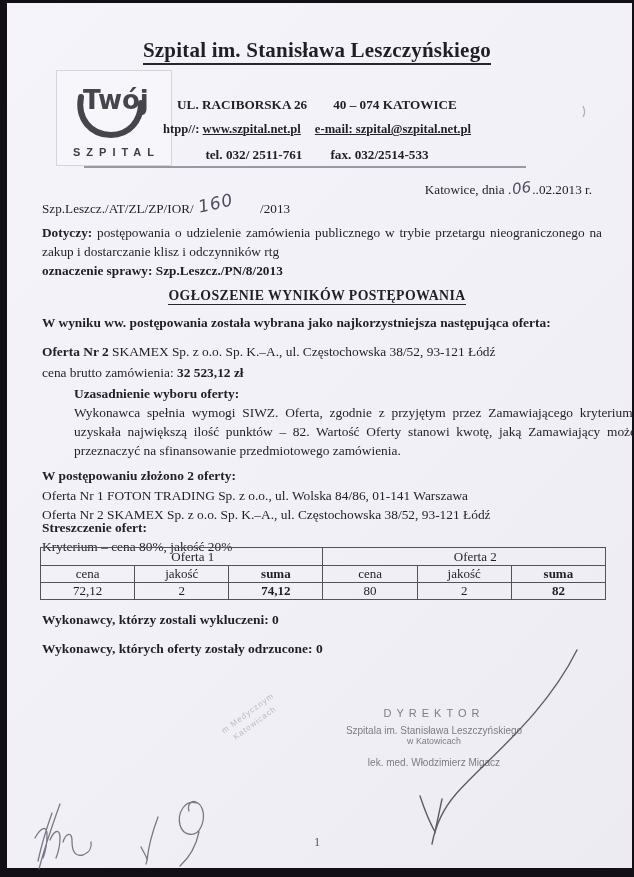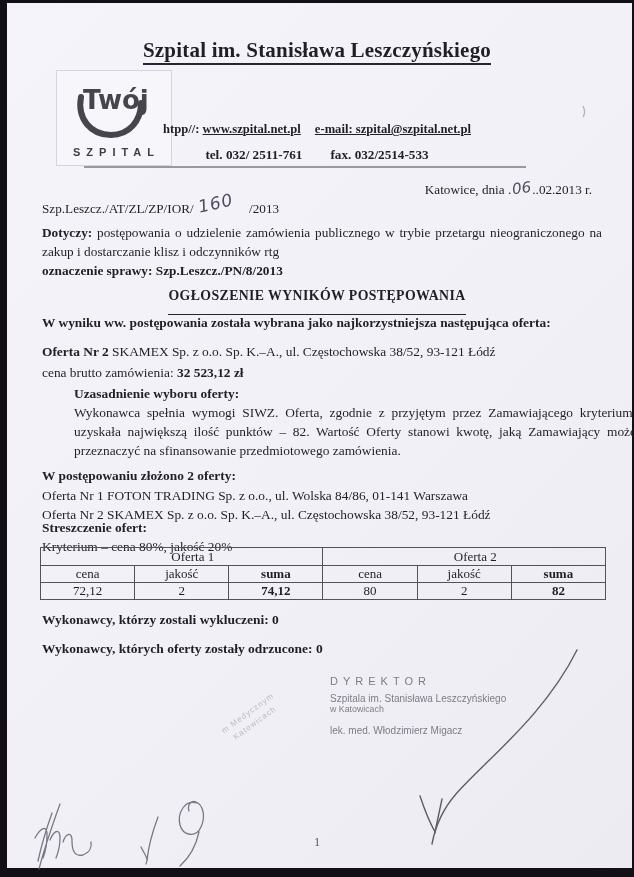--- a/index.html
+++ b/index.html
@@ -24,39 +24,39 @@
   .web .gap{display:inline-block;width:14px;}
   .web u{text-decoration-thickness:1.3px;}
   .tel{top:147px;font-weight:bold;font-size:13.2px;}
   .tel .gap{display:inline-block;width:28px;}
   .hrule{top:166px;left:84px;width:442px;height:1.5px;background:#7c7a88;opacity:.75;}
   .dateline{top:180px;right:42px;font-size:13.2px;}
   .refline{top:197px;left:42px;font-size:13.2px;}
   .hw{font-family:"DejaVu Sans",sans-serif;font-style:italic;color:#4e4c5e;display:inline-block;}
   .hw-date{font-size:15px;transform:rotate(-7deg);position:relative;top:-1px;margin:0 1px;}
   .hw-ref{font-size:17px;letter-spacing:1px;transform:rotate(-13deg);position:relative;top:-4px;margin:0 4px;}
-  .ref-suffix{margin-left:12px;}
+  .ref-suffix{margin-left:23px;}
   .subject{top:223px;left:42px;width:560px;font-size:13.3px;line-height:1.44;text-align:justify;}
   .subject .case{text-align:left;font-weight:bold;}
   .main-head{top:288px;font-size:13.8px;font-weight:bold;letter-spacing:.4px;}
-  .main-head span{border-bottom:1.6px solid #27252e;padding-bottom:11px;}
+  .main-head span{border-bottom:1.6px solid #27252e;padding-bottom:1px;}
   .intro{top:315px;left:42px;width:562px;font-weight:bold;font-size:13.4px;}
   .winner{top:342px;left:42px;width:562px;font-size:13.4px;line-height:1.55;}
   .justif{top:384px;left:42px;width:562px;font-size:13.4px;line-height:1.43;margin-left:32px;}
   .justif .body{text-align:justify;}
   .offers{top:466px;left:42px;width:562px;font-size:13.4px;line-height:1.46;}
   .summary-h{top:519px;left:42px;width:562px;font-size:13.4px;line-height:1.4;}
   table.results{position:absolute;top:547px;left:40px;width:566px;border-collapse:collapse;
         font-size:13px;table-layout:fixed;}
   table.results td{border:1px solid #53515c;text-align:center;padding:0;height:16px;
         overflow:hidden;white-space:nowrap;}
   table.results .grp{height:17px;padding-left:22px;}
   .excl{top:612px;left:42px;font-weight:bold;font-size:13.5px;}
   .rej{top:641px;left:42px;font-weight:bold;font-size:13.5px;}
-  .stamp{top:675px;left:330px;width:208px;text-align:left;
+  .stamp{top:707px;left:330px;width:208px;text-align:center;
          font-family:"Liberation Sans",sans-serif;color:#716f7c;opacity:.9;}
   .stamp .role{font-size:11px;letter-spacing:5px;}
   .stamp .org{font-size:10px;margin-top:6px;}
   .stamp .city{font-size:8.8px;}
   .stamp .signer{font-size:10px;margin-top:11px;}
   .faint-stamp{left:196px;top:744px;width:120px;transform:rotate(-36deg);transform-origin:left top;
          font-family:"Liberation Sans",sans-serif;font-size:8px;letter-spacing:1px;
          color:#8d8b9e;opacity:.55;text-align:center;line-height:1.5;}
   .pagenum{top:836px;font-size:11.5px;color:#4e4c56;}
   svg.ink{position:absolute;left:0;top:0;pointer-events:none;}
@@ -72,20 +72,23 @@
   </div>
 
   <div class="abs logo">
     <svg width="112" height="74" viewBox="0 0 112 74">
       <path d="M 24 26 C 20 48, 34 64, 54 64 C 72 64, 84 50, 84 32" fill="none" stroke="#46454d" stroke-width="6" stroke-linecap="round"></path>
       <text x="26" y="38" font-family="DejaVu Sans, sans-serif" font-weight="bold" font-size="26" fill="#46454d">Twój</text>
     </svg>
     <div class="logo-sub">SZPITAL</div>
   </div>
 
+  <div class="abs center addr">
+    <span>UL. RACIBORSKA 26</span><span class="gap"></span><span>40 – 074 KATOWICE</span>
+  </div>
 
   <div class="abs center web">
     <span>htpp//:</span>
     <u>www.szpital.net.pl</u><span class="gap"></span><u>e-mail: szpital@szpital.net.pl</u>
   </div>
 
   <div class="abs center tel">
     <span>tel. 032/ 2511-761</span><span class="gap"></span><span>fax. 032/2514-533</span>
   </div>
 

